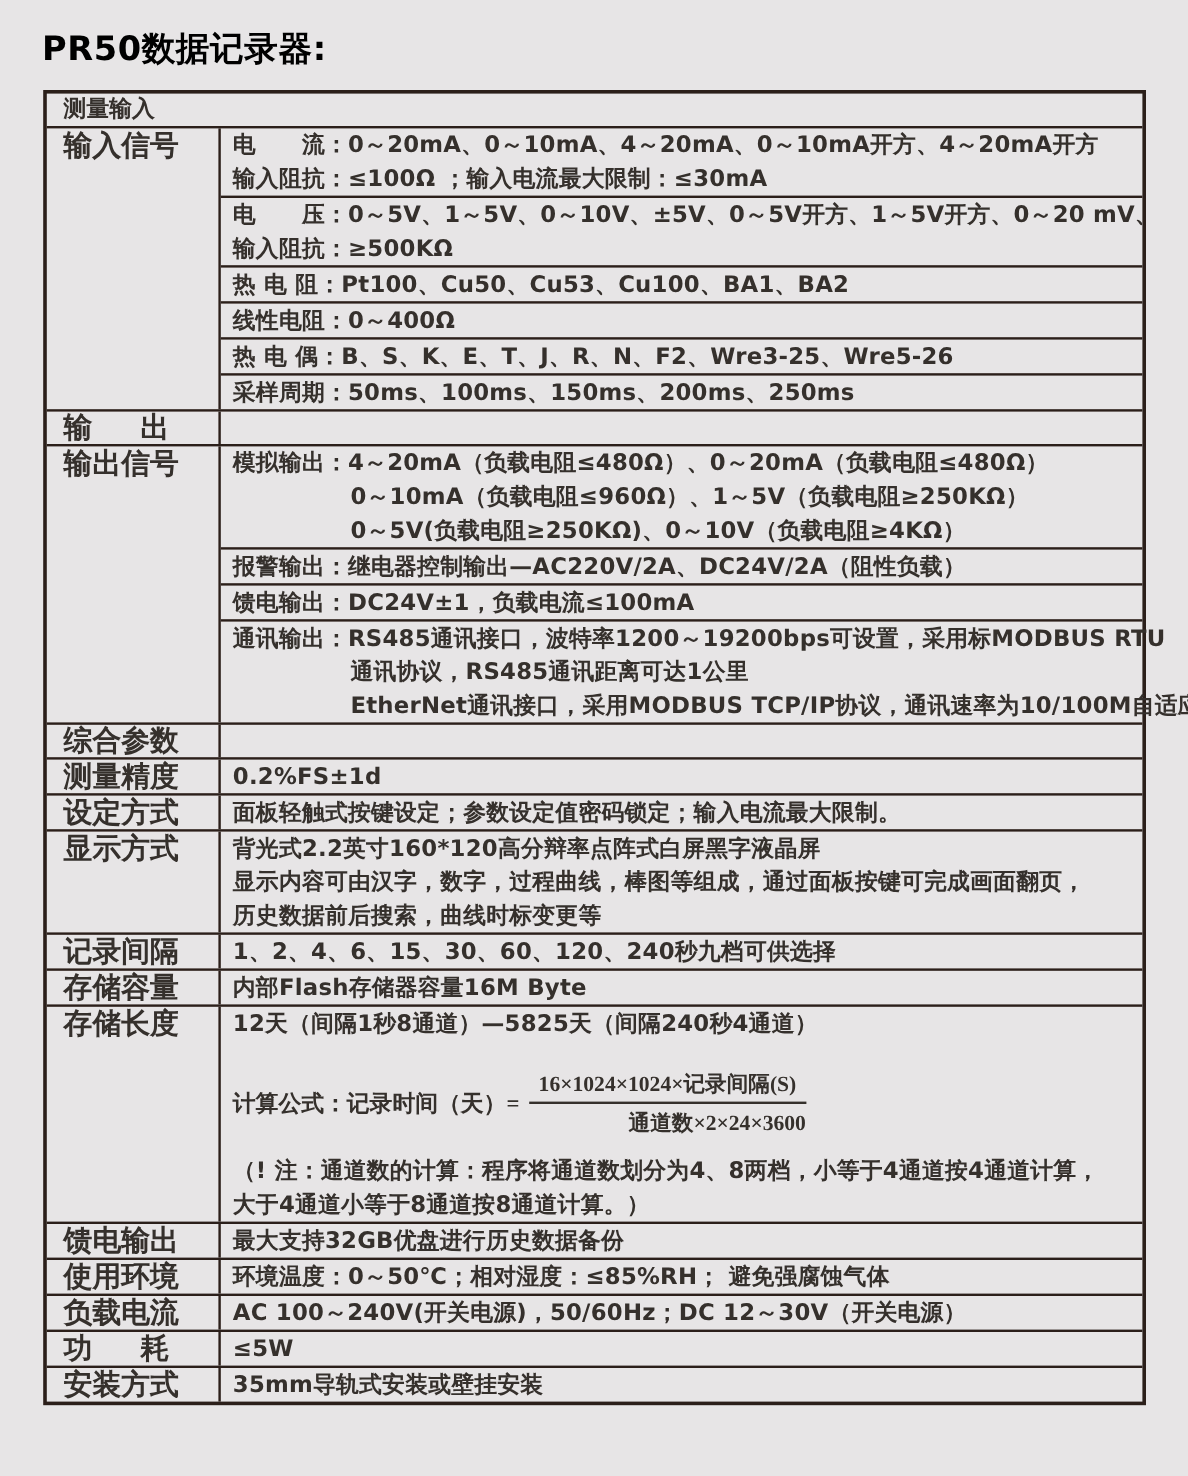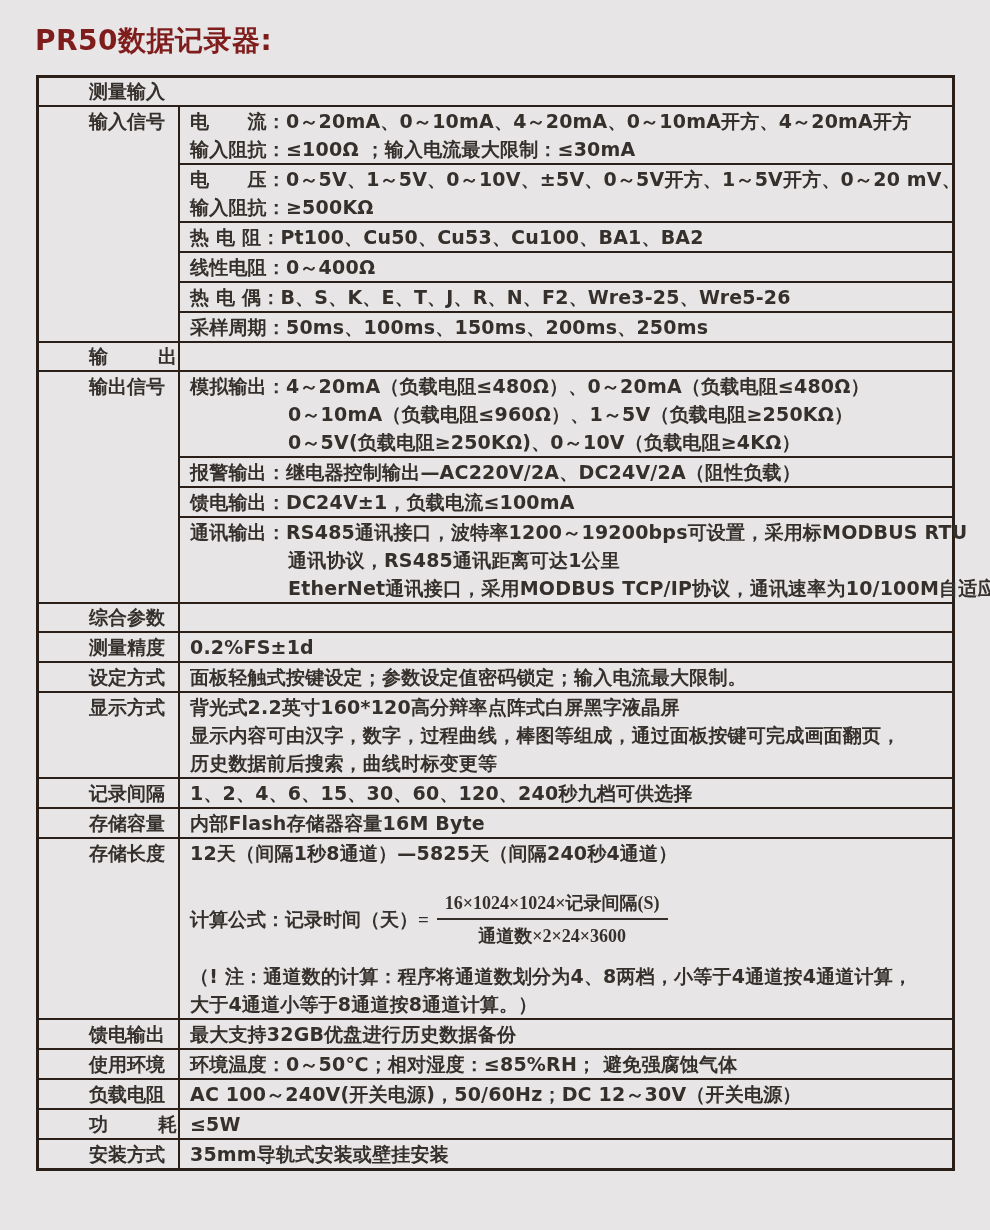--- a/index.html
+++ b/index.html
@@ -8,40 +8,39 @@
     width: 990px; height: 1230px;
     background: #e7e5e6;
     font-family: "DejaVu Sans", "Liberation Sans", sans-serif;
     color: #35302c;
     overflow: hidden;
   }
   .page-title {
     margin: 22px 0 0 35px;
     font-size: 28px;
     font-weight: bold;
-    color: #7f1d1d;
+    color: #000000;
     letter-spacing: 0.5px;
   }
   .spec-table {
     margin: 15px 35px 0 36px;
     border: 3px solid #2b1f1a;
     background: #e7e5e6;
   }
   .row {
     display: flex;
     border-top: 2px solid #2b1f1a;
-    padding-left: 36px;
   }
   .row:first-child { border-top: none; }
   .label-cell {
     flex: none;
-    width: 105px;
+    width: 145px;
     border-right: 2px solid #2b1f1a;
     padding: 0 6px 0 14px;
-    font-size: 19px;
+    font-size: 24px;
     font-weight: bold;
     line-height: 28px;
   }
   .label-cell .label { display: block; }
   .label-cell .label.spread {
     width: 88px;
     text-align: justify;
     text-align-last: justify;
   }
   .content-cell { flex: 1; min-width: 0; }
@@ -83,20 +82,21 @@
   .frac .num {
     display: block;
     padding: 0 8px 3px 8px;
     border-bottom: 2px solid #35302c;
     line-height: 24px;
   }
   .frac .den {
     display: block;
     padding-top: 4px;
     line-height: 24px;
+    text-align: right;
   }
 </style>
 </head>
 <body>
 
 <div>
   <div class="page-title">PR50数据记录器:</div>
 
   <div class="spec-table">
       <div class="row section-row">
@@ -250,21 +250,21 @@
           <div class="label">使用环境</div>
         </div>
         <div class="content-cell">
           <div class="section">
             <div class="line">环境温度：0～50℃；相对湿度：≤85%RH；  避免强腐蚀气体</div>
           </div>
         </div>
       </div>
       <div class="row">
         <div class="label-cell">
-          <div class="label">负载电阻</div>
+          <div class="label">负载电流</div>
         </div>
         <div class="content-cell">
           <div class="section">
             <div class="line">AC 100～240V(开关电源)，50/60Hz；DC 12～30V（开关电源）</div>
           </div>
         </div>
       </div>
       <div class="row">
         <div class="label-cell">
           <div class="label spread">功 耗</div>

